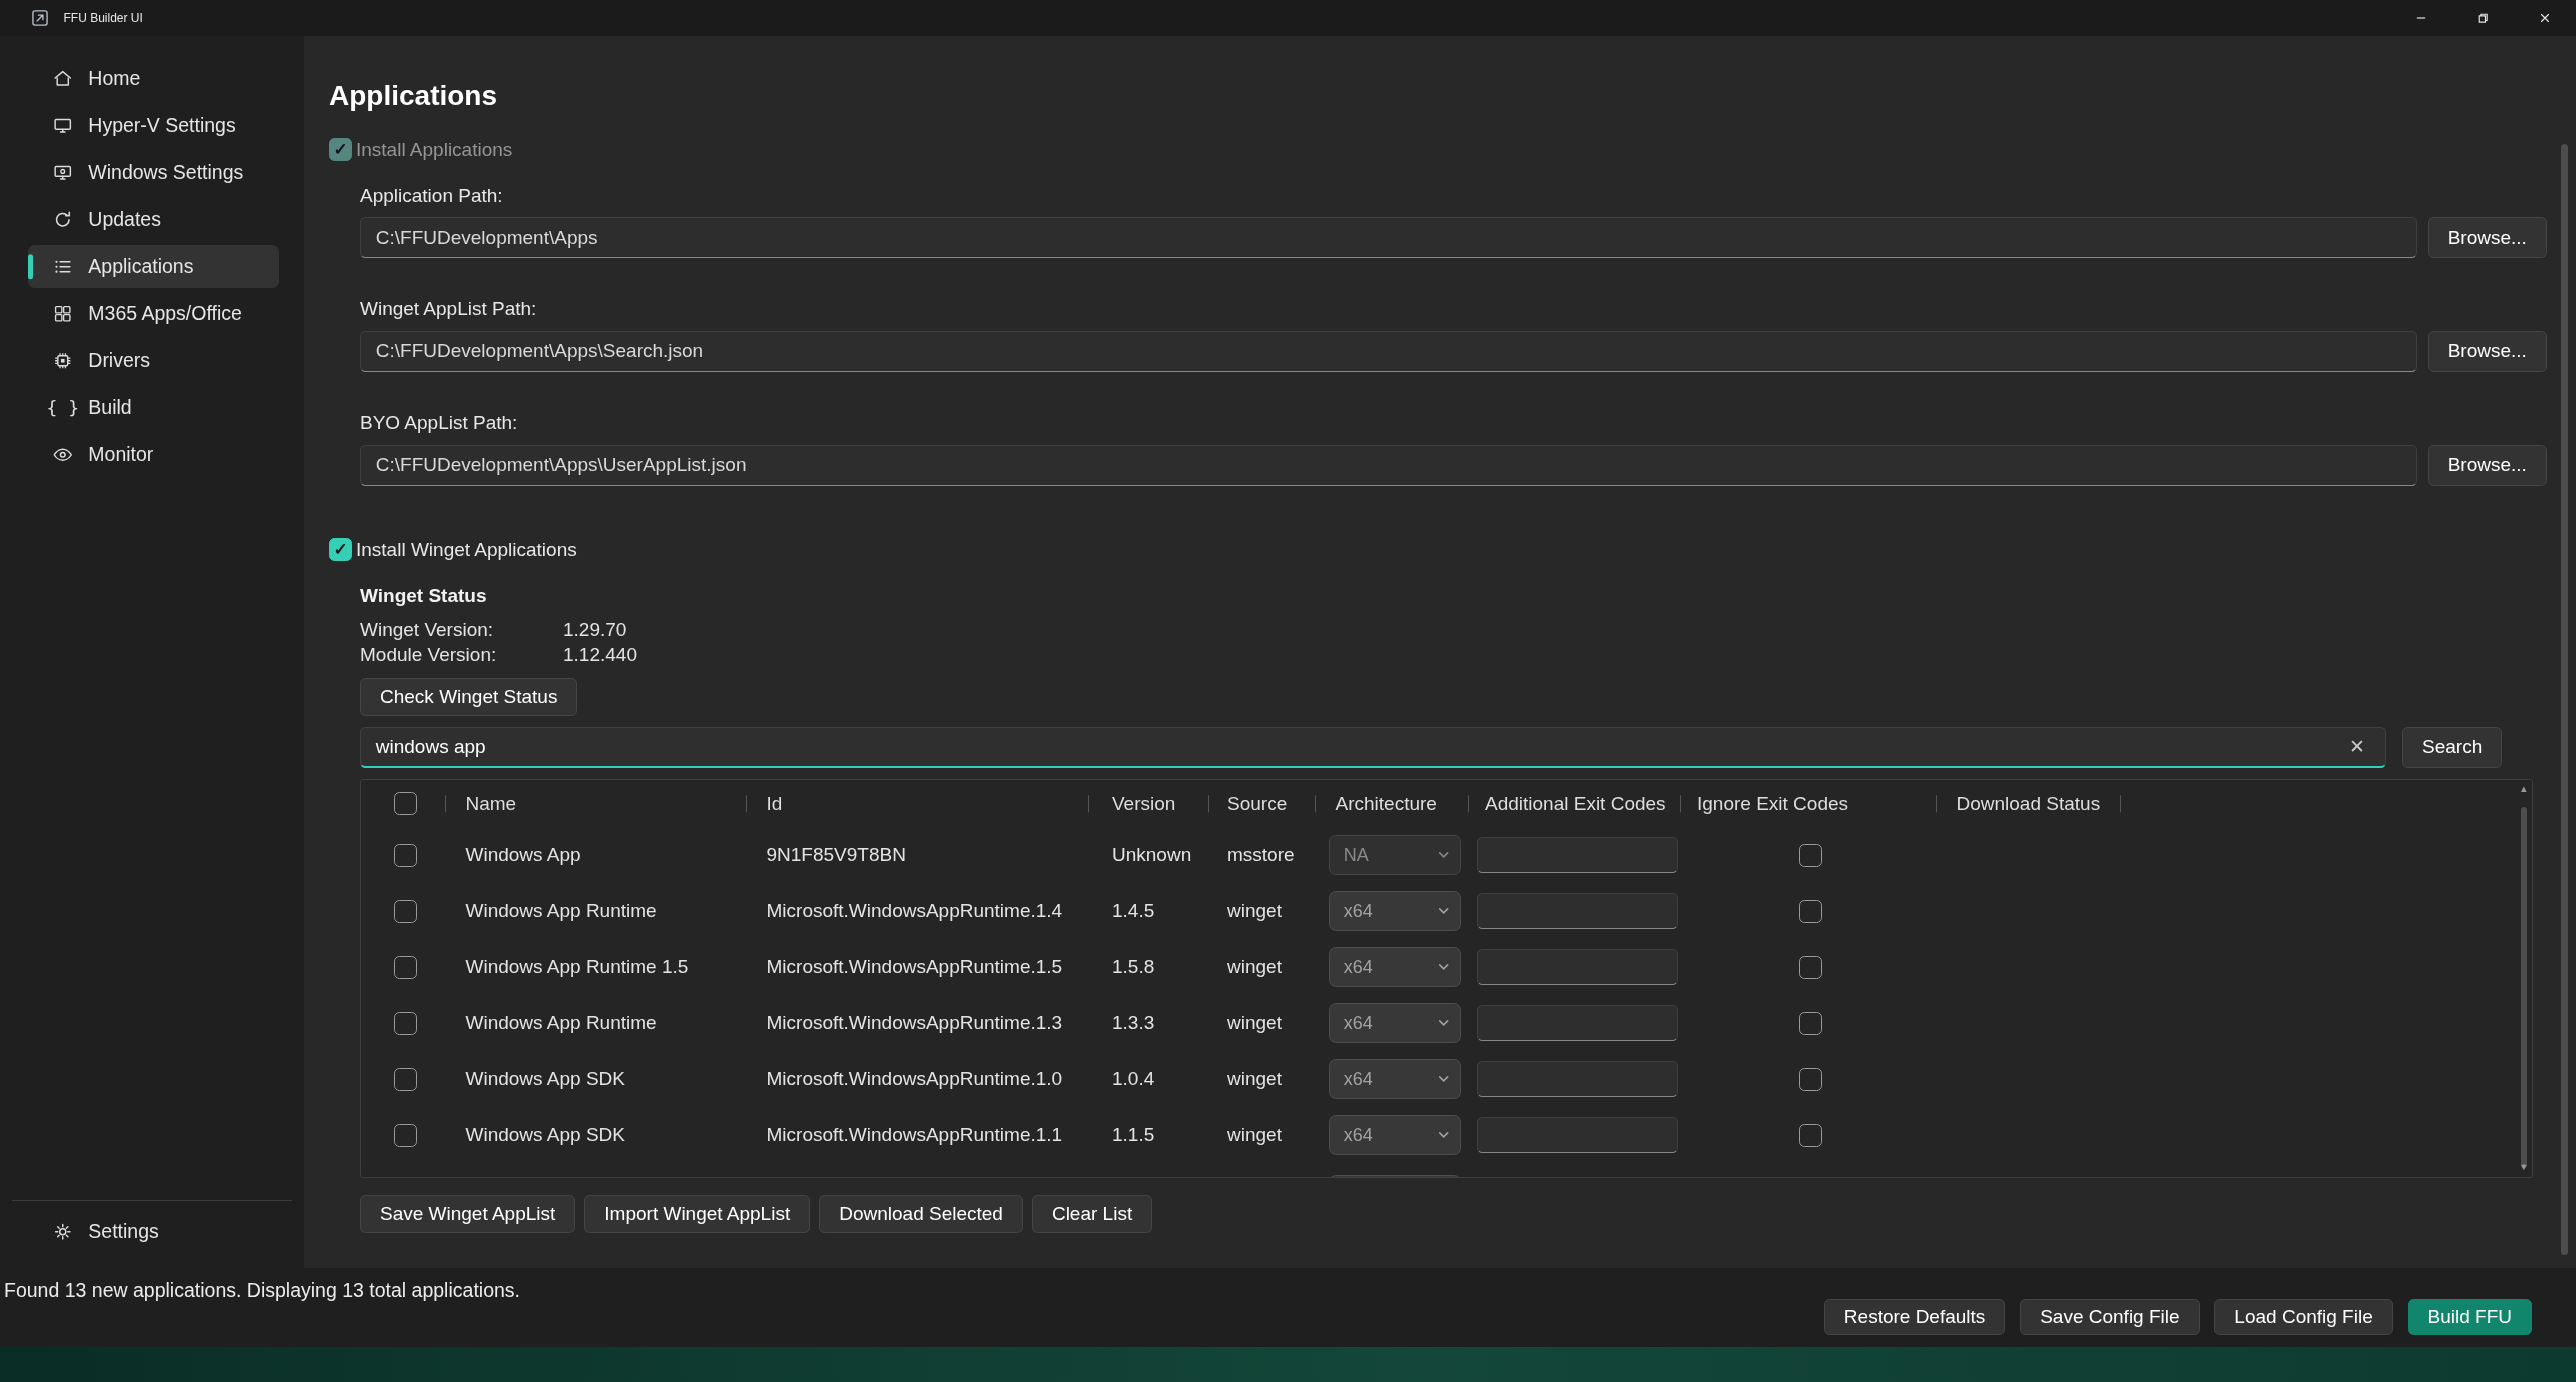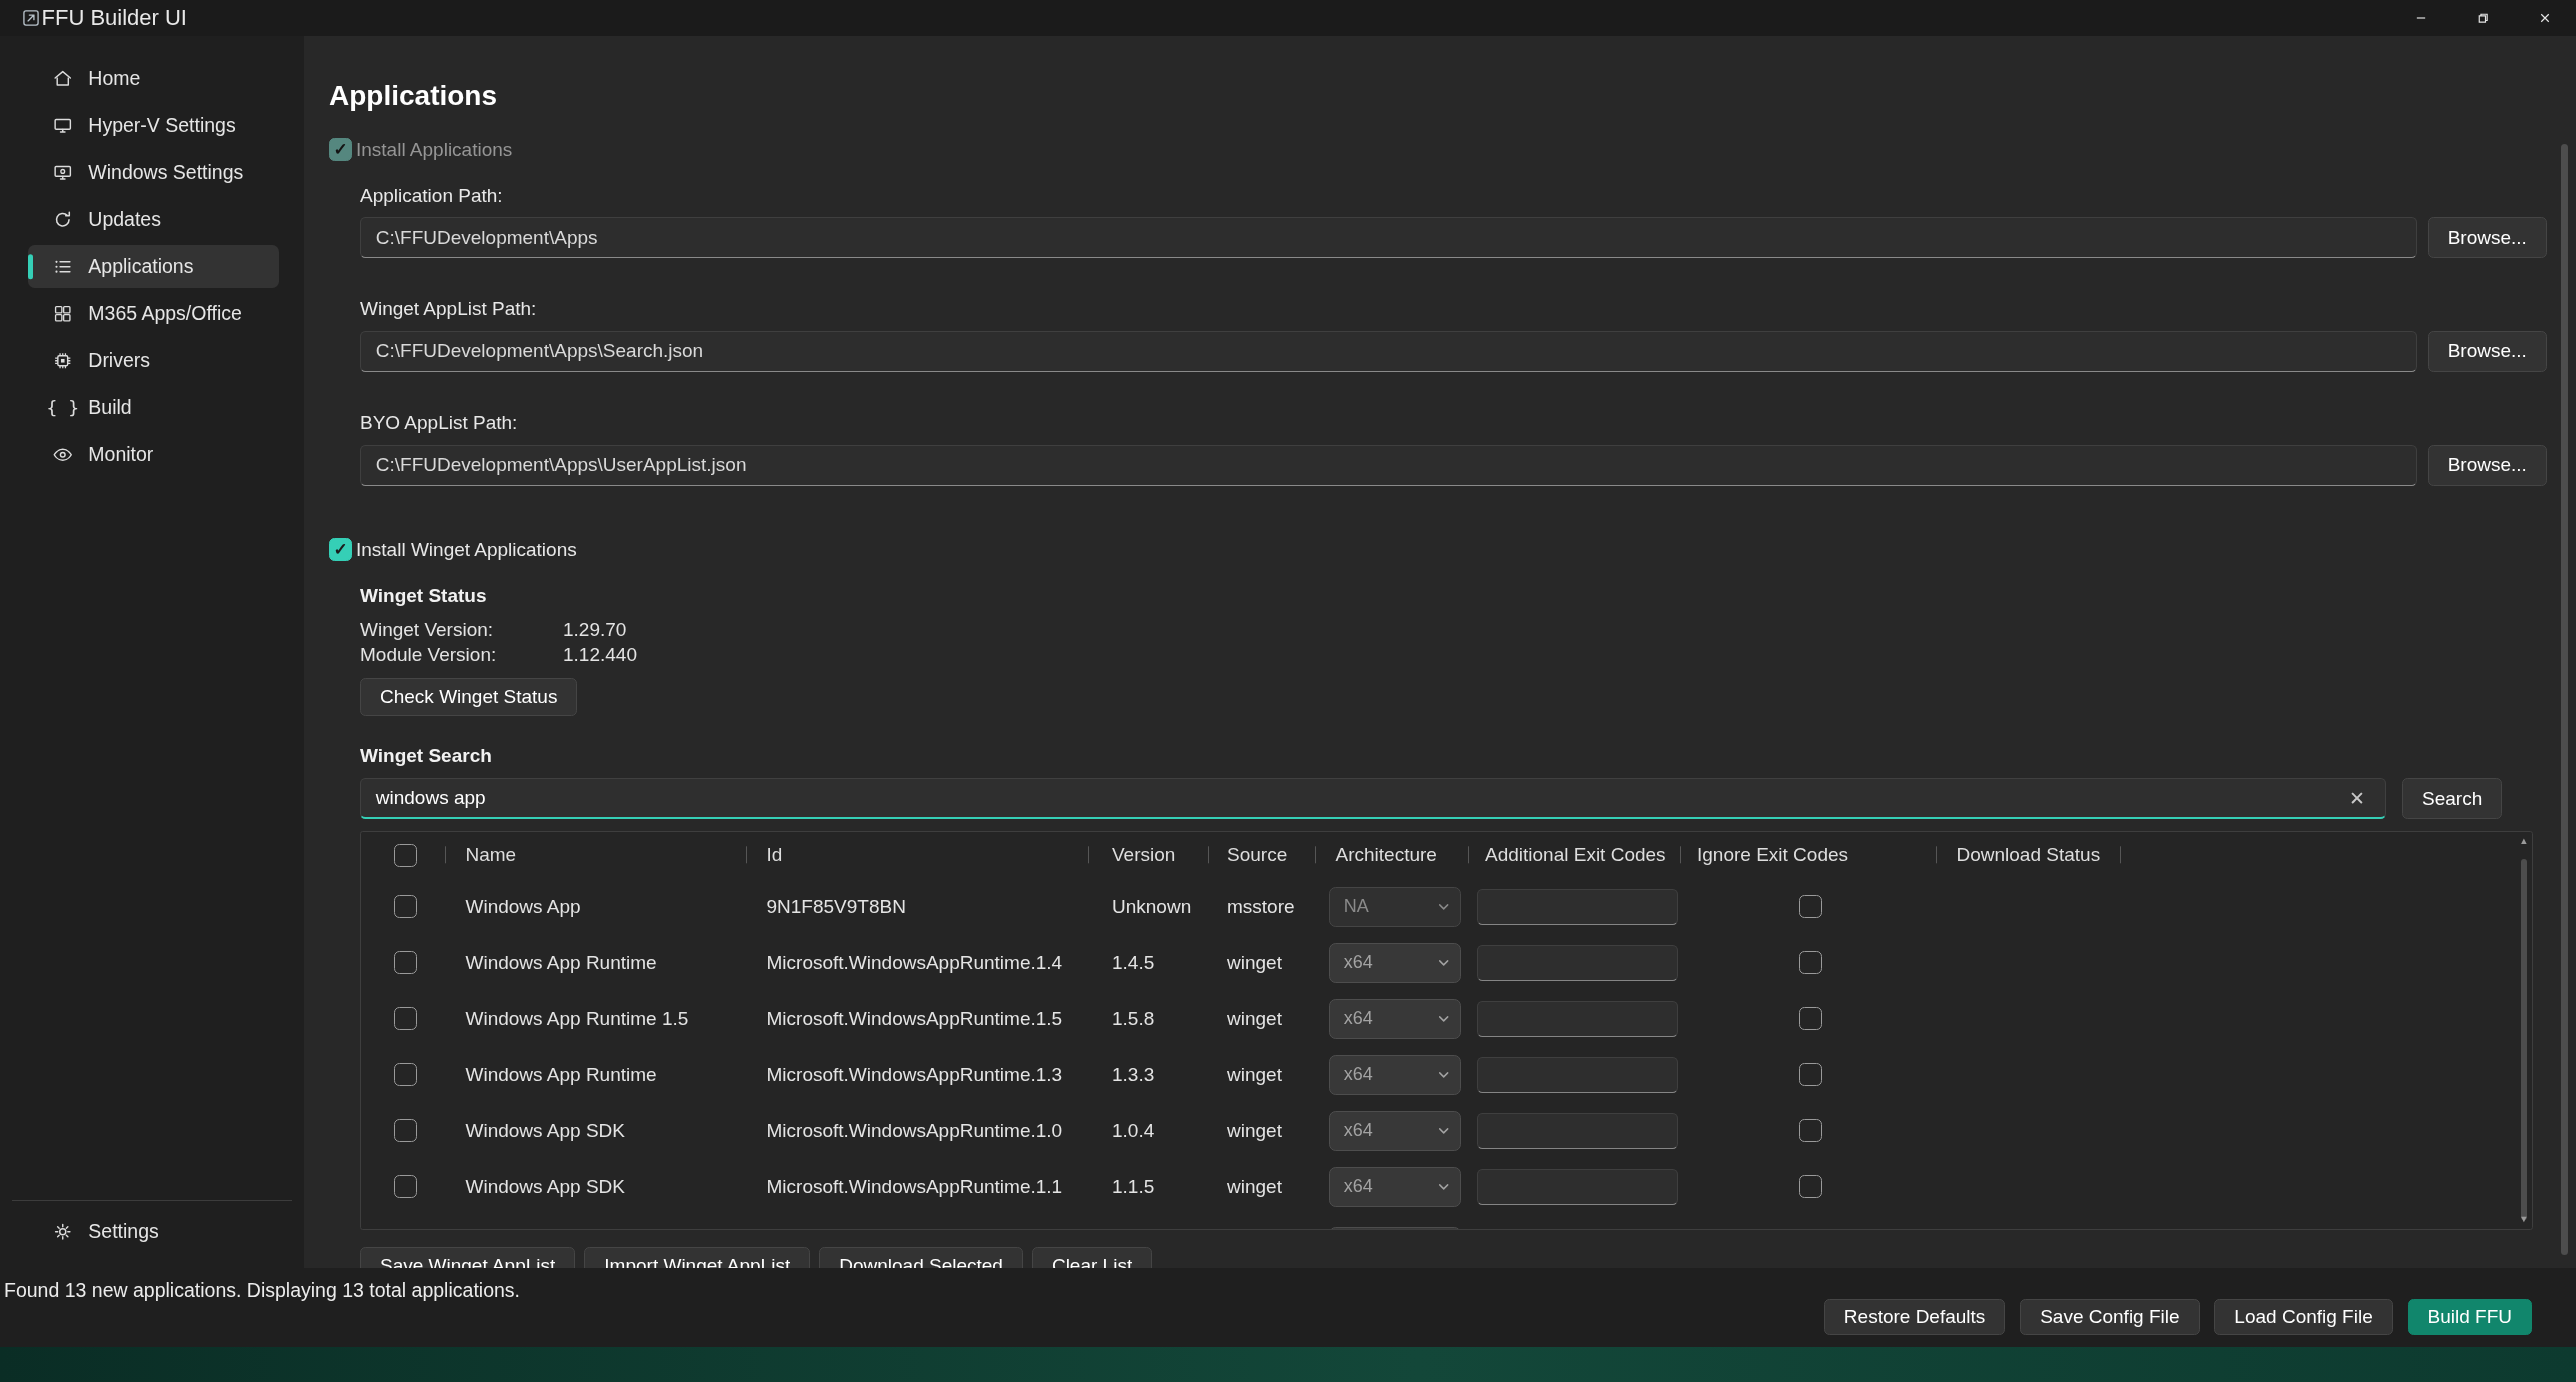--- a/index.html
+++ b/index.html
@@ -14,21 +14,21 @@
     --text:#f0f0f0;
     --muted:#959595;
   }
   *{box-sizing:border-box;margin:0;padding:0}
   html,body{background:#000}
   body{font-family:"Liberation Sans",sans-serif;color:var(--text)}
   .app{width:2576px;height:1383px;display:flex;flex-direction:column;background:var(--main-bg);overflow:hidden;position:relative}
 
   
   .titlebar{height:36px;flex:0 0 auto;background:var(--titlebar-bg);display:flex;align-items:center;justify-content:space-between}
-  .title-left{display:flex;align-items:center;gap:0;padding-left:20px;font-size:22px;color:#e8e8e8}
+  .title-left{display:flex;align-items:center;gap:13px;padding-left:29px;font-size:12px;color:#e8e8e8}
   .app-icon{width:21.5px;height:21.5px;display:inline-flex;align-items:center;justify-content:center;color:#b9c4cc}
   .app-icon svg{width:20px;height:20px}
   .caption-buttons{display:flex;height:100%}
   .cap-btn{width:62px;height:100%;display:flex;align-items:center;justify-content:center;color:#e6e6e6}
   .cap-btn svg{width:20px;height:20px}
 
   
   .body{flex:1;display:flex;min-height:0}
 
   
@@ -312,21 +312,20 @@
         </div>
         <div class="kv-row">
           <span class="kv-label">Module Version:</span>
           <span class="kv-value">1.12.440</span>
         </div>
       </div>
       <div class="indent">
         <button class="btn check-status-btn">Check Winget Status</button>
       </div>
 
-      <div class="section-title search-title indent">Winget Search</div>
       <div class="search-row indent">
         <div class="searchbox">
           <span class="search-text">windows app</span>
           <span class="clear-icon">✕</span>
         </div>
         <button class="btn tall">Search</button>
       </div>
 
       <div class="apps-table indent">
         <div class="trow thead" id="table-header">

